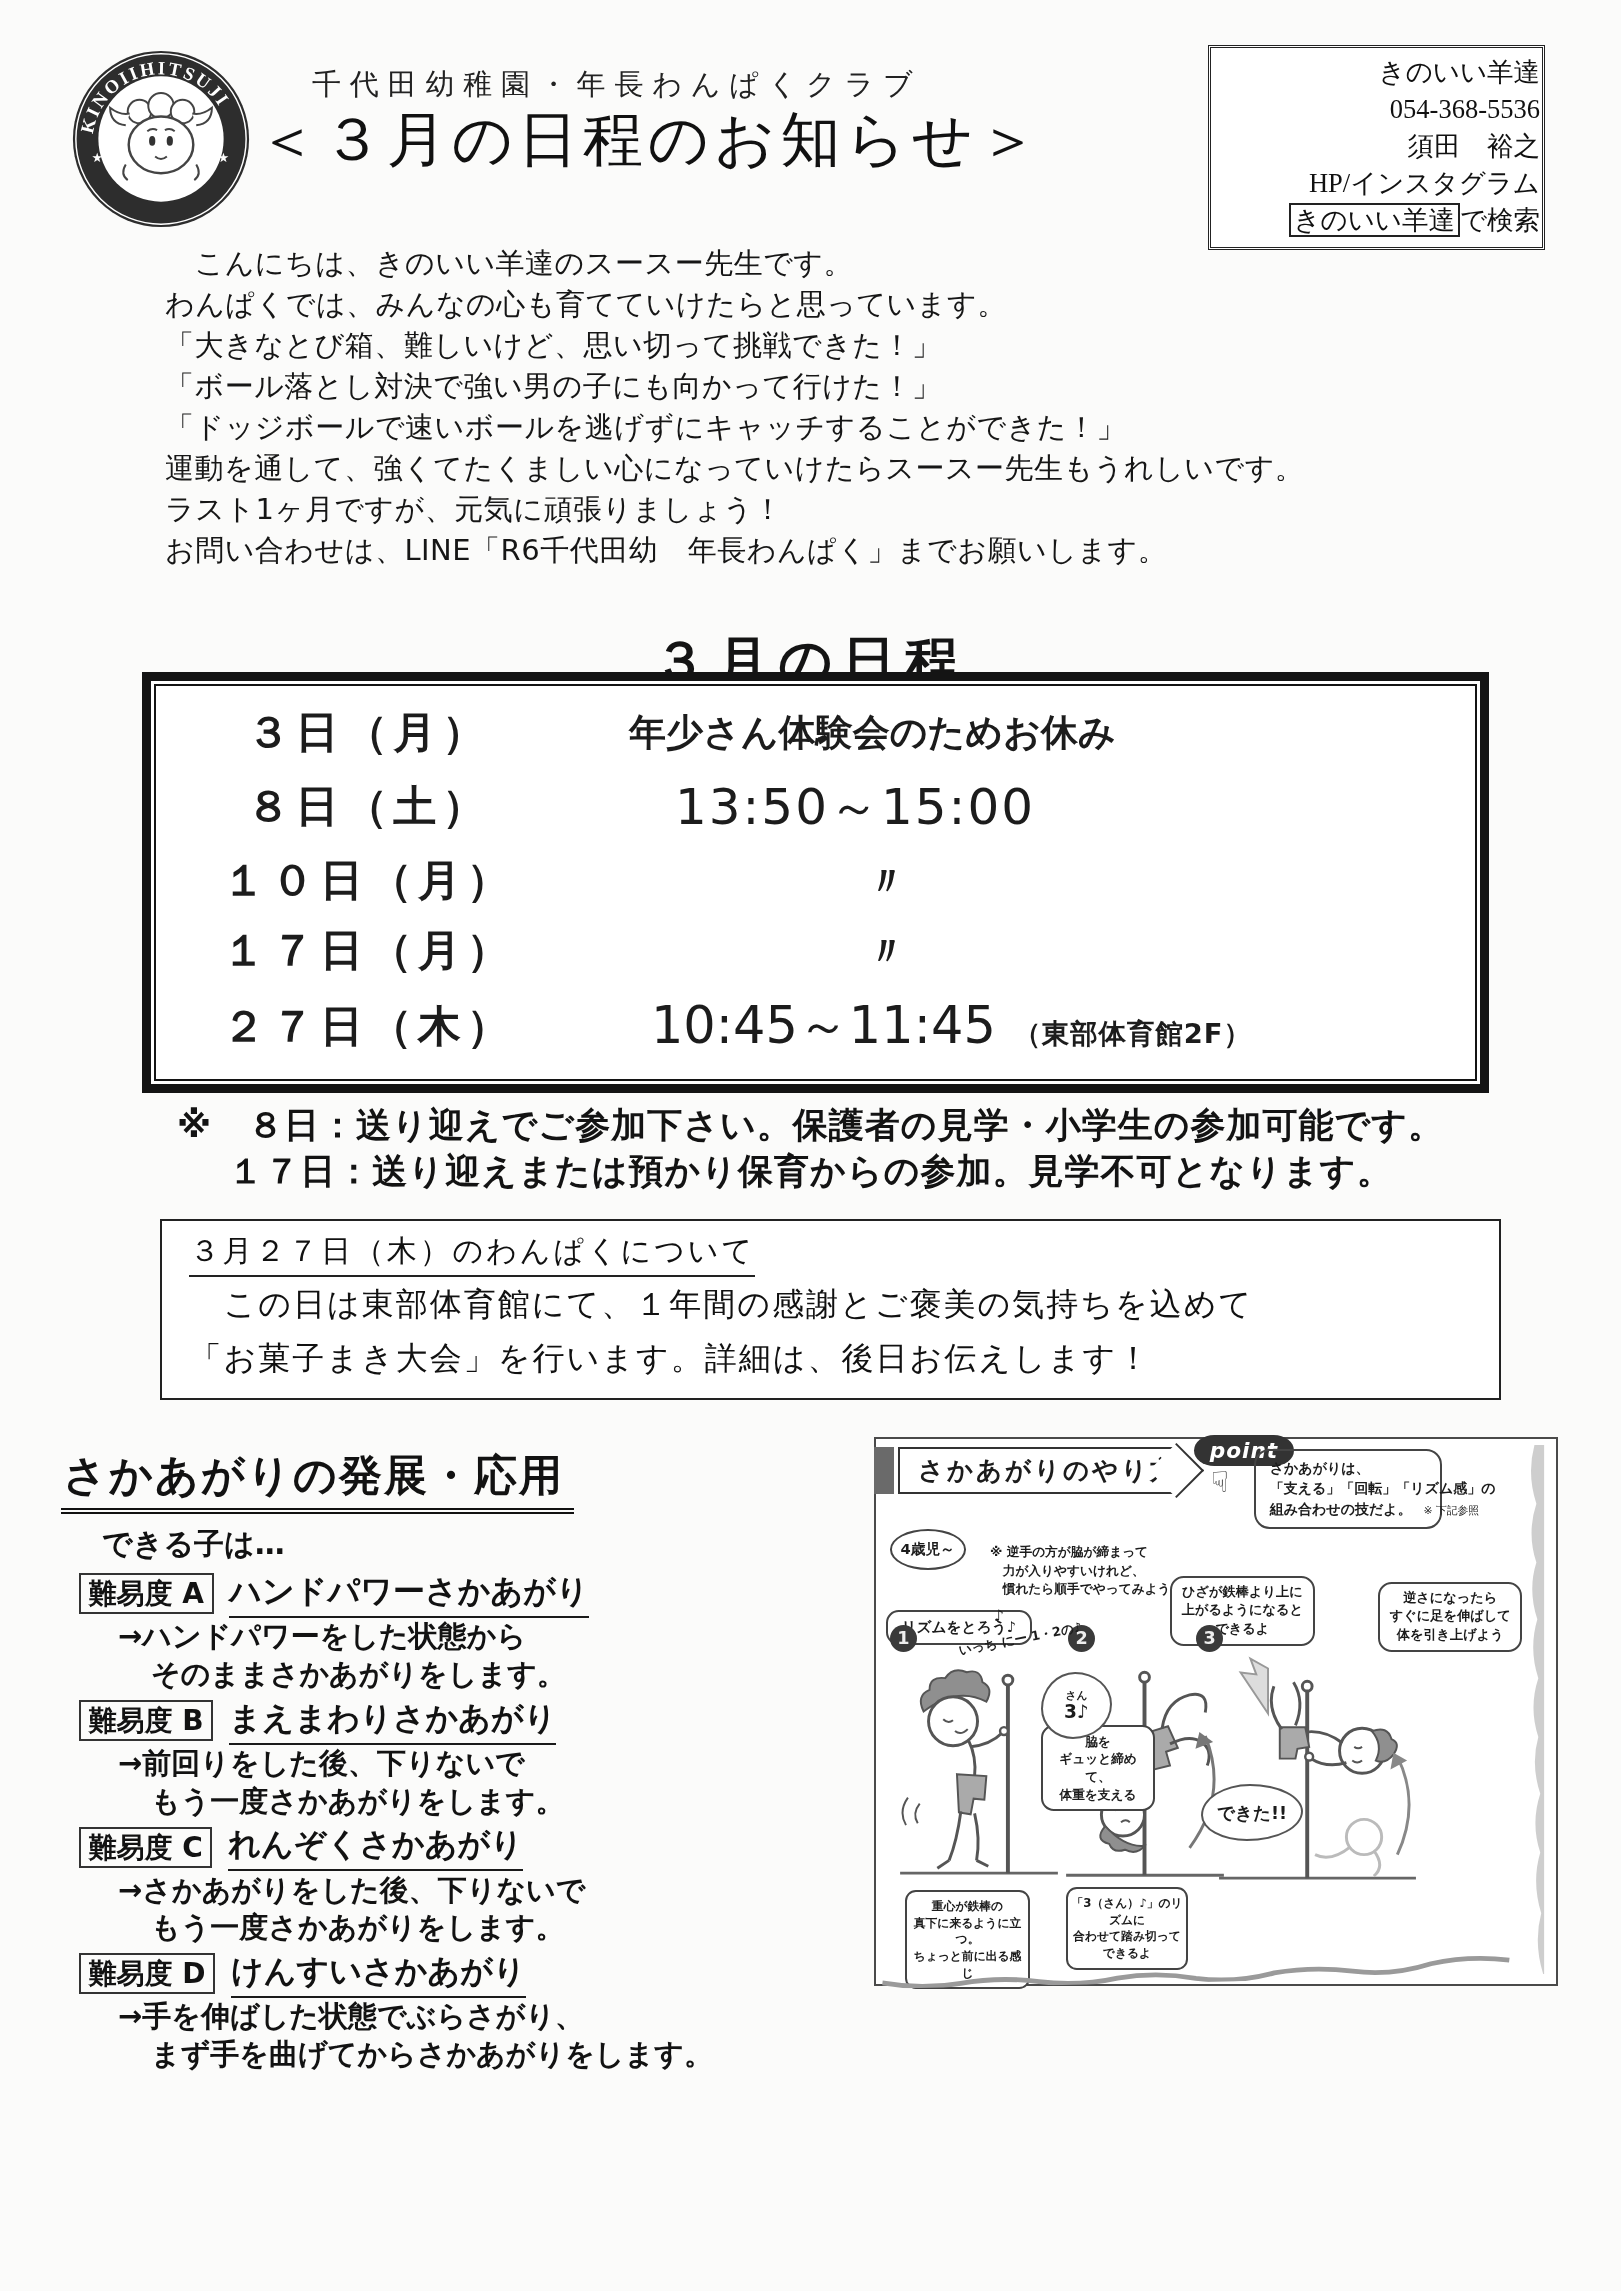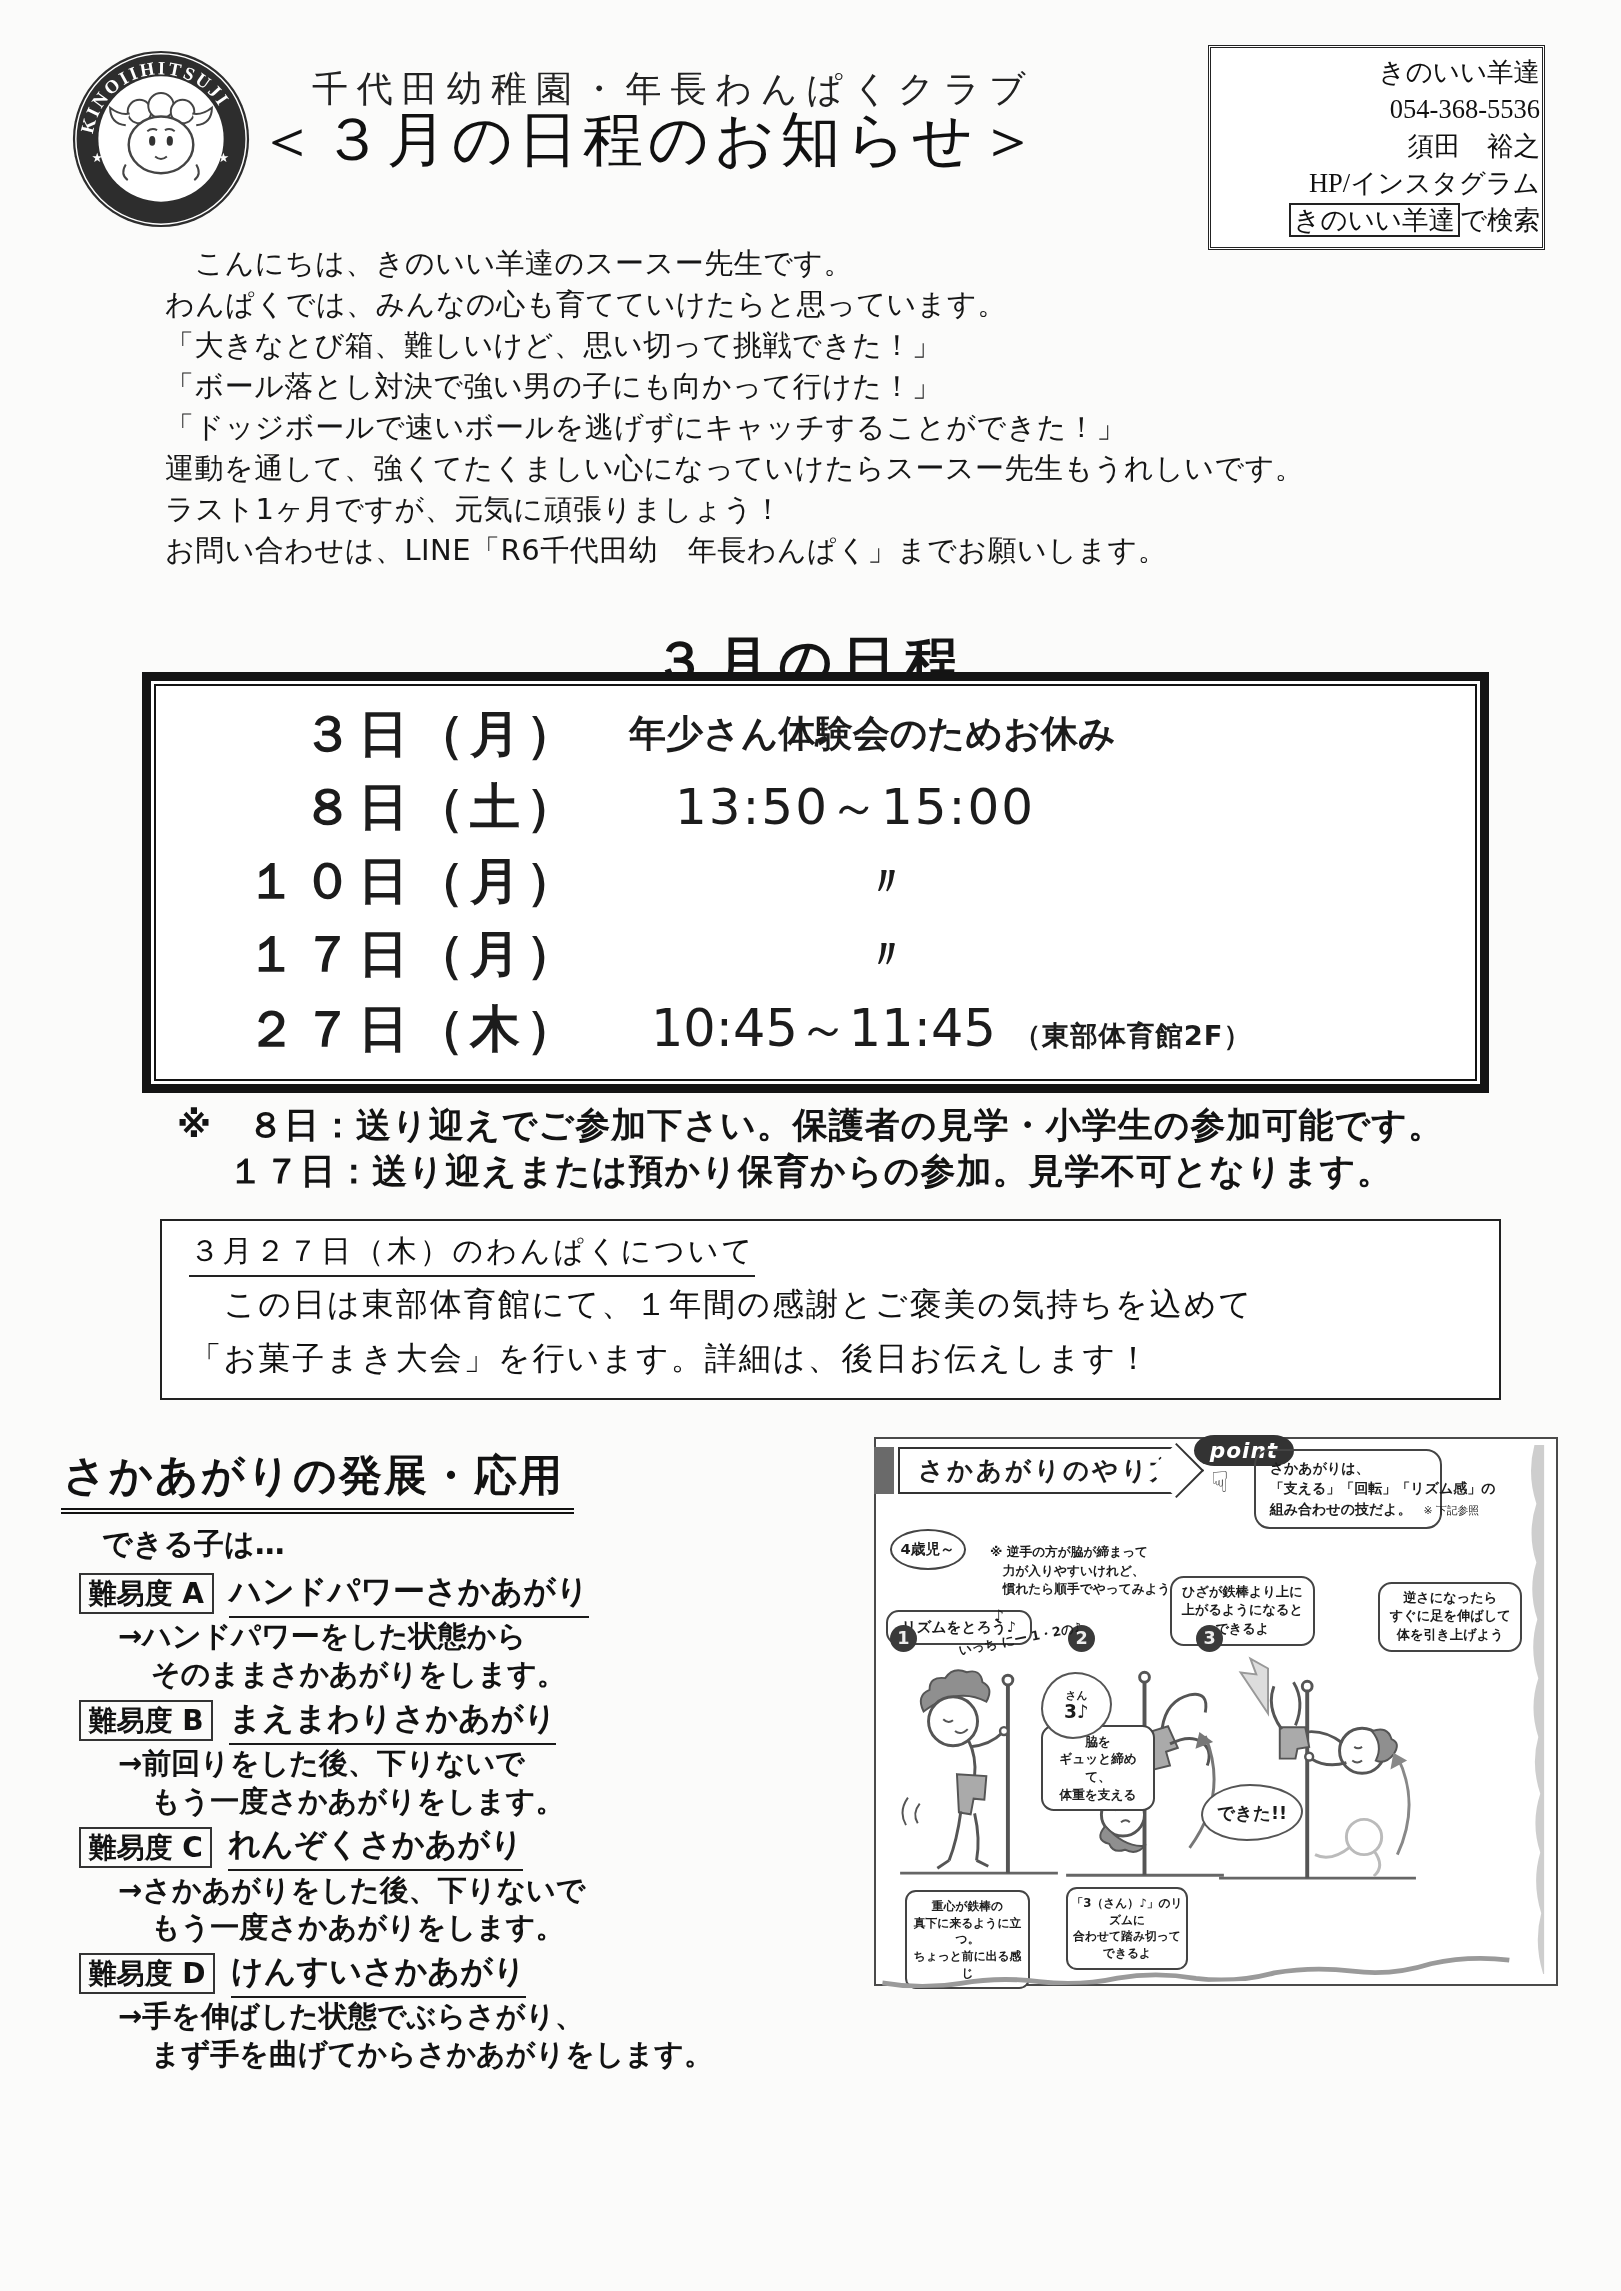--- a/index.html
+++ b/index.html
@@ -2,21 +2,21 @@
 <html><head>
 <meta charset="utf-8">
 <style>
   html,body{margin:0;padding:0;background:#e8e8e8;}
   #page{position:relative;width:1621px;height:2292px;background:#fbfbfa;margin:0 auto;
         font-family:"DejaVu Sans","Liberation Sans",sans-serif;color:#1c1c1c;overflow:hidden;}
   .abs{position:absolute;}
 
   
   .hdr-sub{left:312px;top:65px;font-family:"Liberation Serif","DejaVu Serif",serif;
-           font-size:36px;letter-spacing:8.8px;color:#222;}
+           font-size:29px;letter-spacing:8.8px;color:#222;}
   .hdr-title{left:257px;top:100px;font-family:"Liberation Serif","DejaVu Serif",serif;
              font-size:60px;letter-spacing:4.9px;color:#111;}
   .contact{left:1208px;top:45px;width:327px;border:3.9px double #222;background:#fff;
            text-align:right;font-family:"Liberation Serif","DejaVu Serif",serif;
            font-size:26.5px;line-height:37px;padding:5.9px 2px 7.8px 2px;color:#111;}
   .contact .boxed{border:2px solid #222;padding:0 2.9px;}
 
   
   .logo{left:69px;top:47px;width:184px;height:184px;}
 
@@ -26,21 +26,21 @@
 
   
   .sched-head{left:0;top:594px;width:100%;text-align:center;margin-top:32px;}
   .sched-head .t{display:inline-block;font-size:53px;font-weight:bold;letter-spacing:9.8px;color:#141414;}
   .dashdot{height:6.9px;margin:2.9px auto 0 auto;width:378px;
            background:repeating-linear-gradient(90deg,#1a1a1a 0 29px,transparent 29px 37px,#1a1a1a 37px 44px,transparent 44px 52px);}
   .sched-table{left:142px;top:672px;width:1347px;height:421px;border:9.8px solid #141414;background:#fff;padding:2.9px;box-sizing:border-box;}
   .sched-inner{border:2px solid #141414;width:100%;height:100%;box-sizing:border-box;
                display:flex;flex-direction:column;justify-content:space-around;padding:11.8px 0;}
   .srow{display:flex;align-items:center;}
-  .srow .date{width:426px;text-align:right;font-size:50px;font-weight:600;letter-spacing:5.9px;white-space:nowrap;}
+  .srow .date{width:426px;text-align:center;font-size:43px;font-weight:600;letter-spacing:5.9px;white-space:nowrap;}
   .srow .detail{flex:1;display:flex;align-items:center;white-space:nowrap;}
   .r0 .detail{padding-left:47px;font-size:37px;font-weight:600;}
   .r1 .detail{padding-left:93px;font-size:50px;font-weight:500;letter-spacing:2px;}
   .rd .detail{padding-left:284px;font-size:41px;font-weight:bold;}
   .r4 .detail{padding-left:69px;font-size:51px;font-weight:500;}
   .r4 .loc{font-size:27.4px;font-weight:600;margin-left:17.6px;padding-top:13.7px;letter-spacing:1px;}
 
   .notes{left:0;top:1102px;width:100%;text-align:center;font-size:35px;font-weight:bold;
          line-height:46px;letter-spacing:1px;color:#131313;}
 

